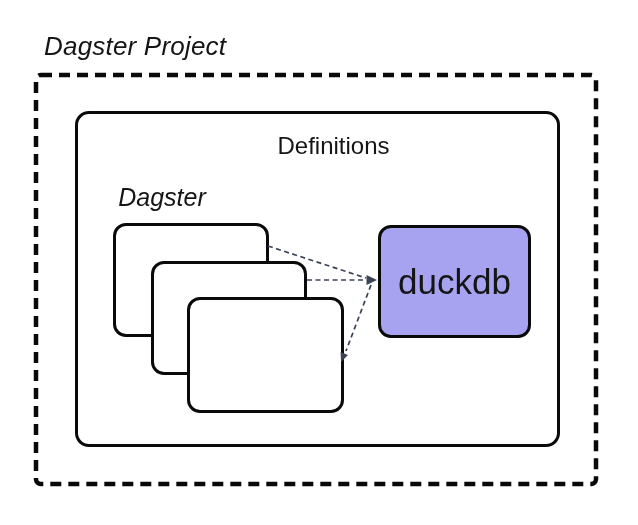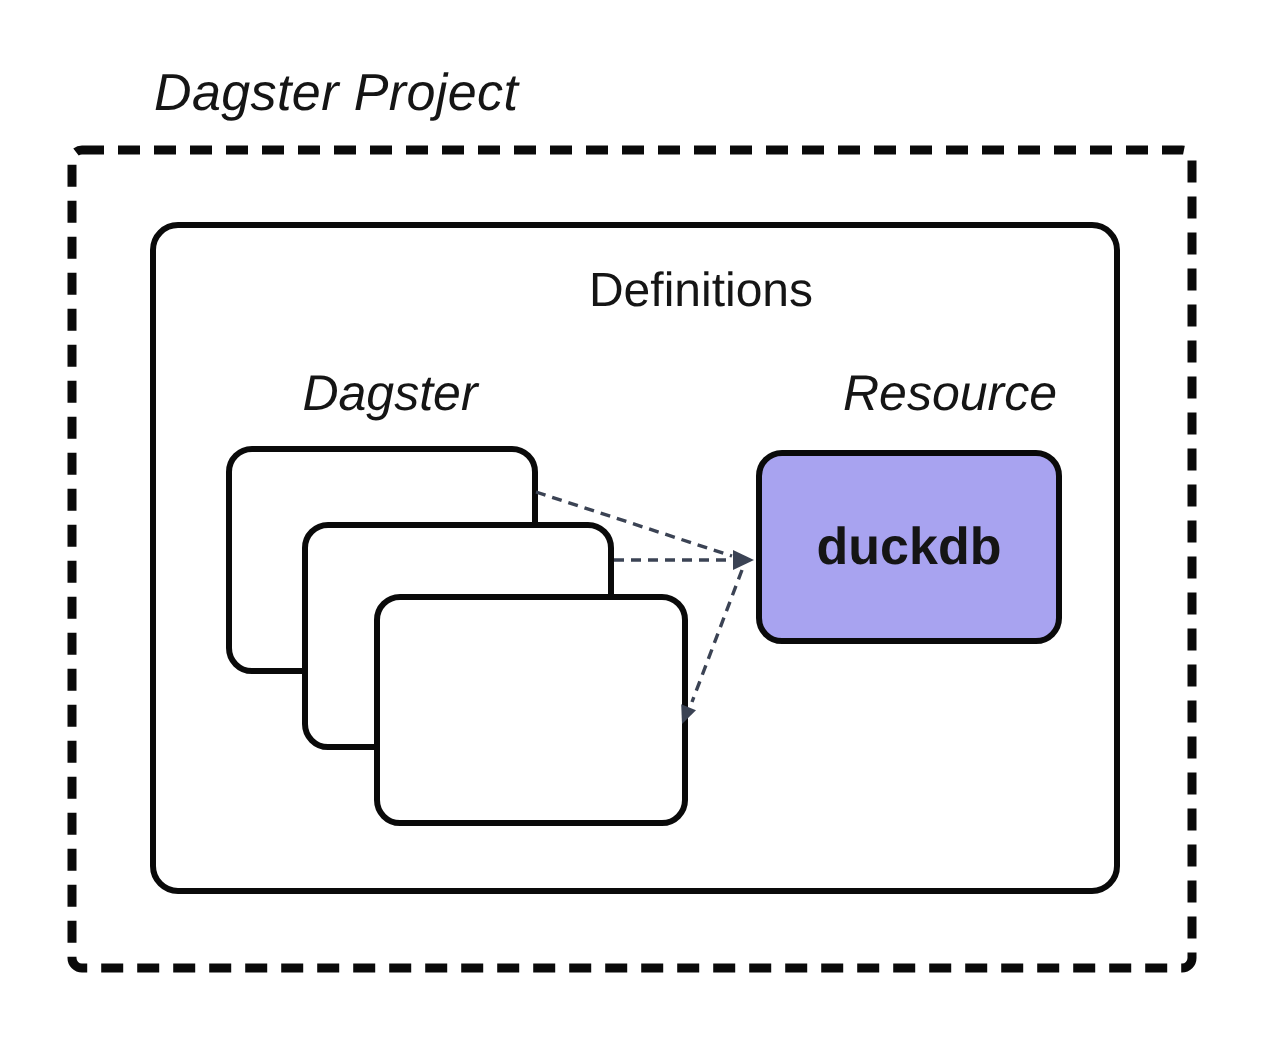--- a/index.html
+++ b/index.html
@@ -13,21 +13,20 @@
     height: 525px;
     background: var(--background, #ffffff);
     font-family: "Liberation Sans", "DejaVu Sans", sans-serif;
     color: var(--text, #151515);
     overflow: hidden;
   }
   .label {
     position: absolute;
     line-height: 1;
     white-space: nowrap;
-    margin-left: 33px;
   }
   .title {
     left: 44px;
     top: 33px;
     font-size: 26px;
     font-style: italic;
     font-weight: 500;
     letter-spacing: 0.2px;
   }
   .definitions-box {
@@ -41,20 +40,21 @@
     border-radius: 14px;
     box-sizing: border-box;
   }
   .definitions-label {
     left: 75px;
     top: 134px;
     width: 485px;
     text-align: center;
     font-size: 24px;
     font-weight: 400;
+    padding-left: 16px;
   }
   .assets-label {
     left: 162px;
     top: 185px;
     transform: translateX(-50%);
     font-size: 25px;
     font-style: italic;
     font-weight: 500;
   }
   .resource-label {
@@ -75,30 +75,30 @@
     box-sizing: border-box;
   }
   .card1 { left: 113px; top: 223px; }
   .card2 { left: 151px; top: 261px; }
   .card3 { left: 187px; top: 297px; width: 157px; height: 116px; }
   .resource-box {
     position: absolute;
     left: 378px;
     top: 225px;
     width: 153px;
-    height: 97px;
+    height: 113px;
     background: var(--resource-fill, #a8a3f0);
     border: 3px solid var(--line, #0a0a0a);
     border-radius: 13px;
     box-sizing: border-box;
     display: flex;
     align-items: center;
     justify-content: center;
-    font-size: 26px;
-    font-weight: 700;
+    font-size: 35px;
+    font-weight: 400;
   }
   .overlay {
     position: absolute;
     left: 0;
     top: 0;
     pointer-events: none;
   }
   .outer-rect {
     fill: none;
     stroke: var(--line, #0a0a0a);
@@ -120,21 +120,20 @@
 <div class="stage">
 
   <div class="label title">Dagster Project</div>
 
   <div class="definitions-box"></div>
 
   <div class="label definitions-label">Definitions</div>
 
   <div class="label assets-label">Dagster</div>
 
-  <div class="label resource-label">Resource</div>
 
   <div class="card card1"></div>
   <div class="card card2"></div>
   <div class="card card3"></div>
 
   <div class="resource-box">
     <span>duckdb</span>
   </div>
 
   <svg class="overlay" width="638" height="525" viewBox="0 0 638 525">

